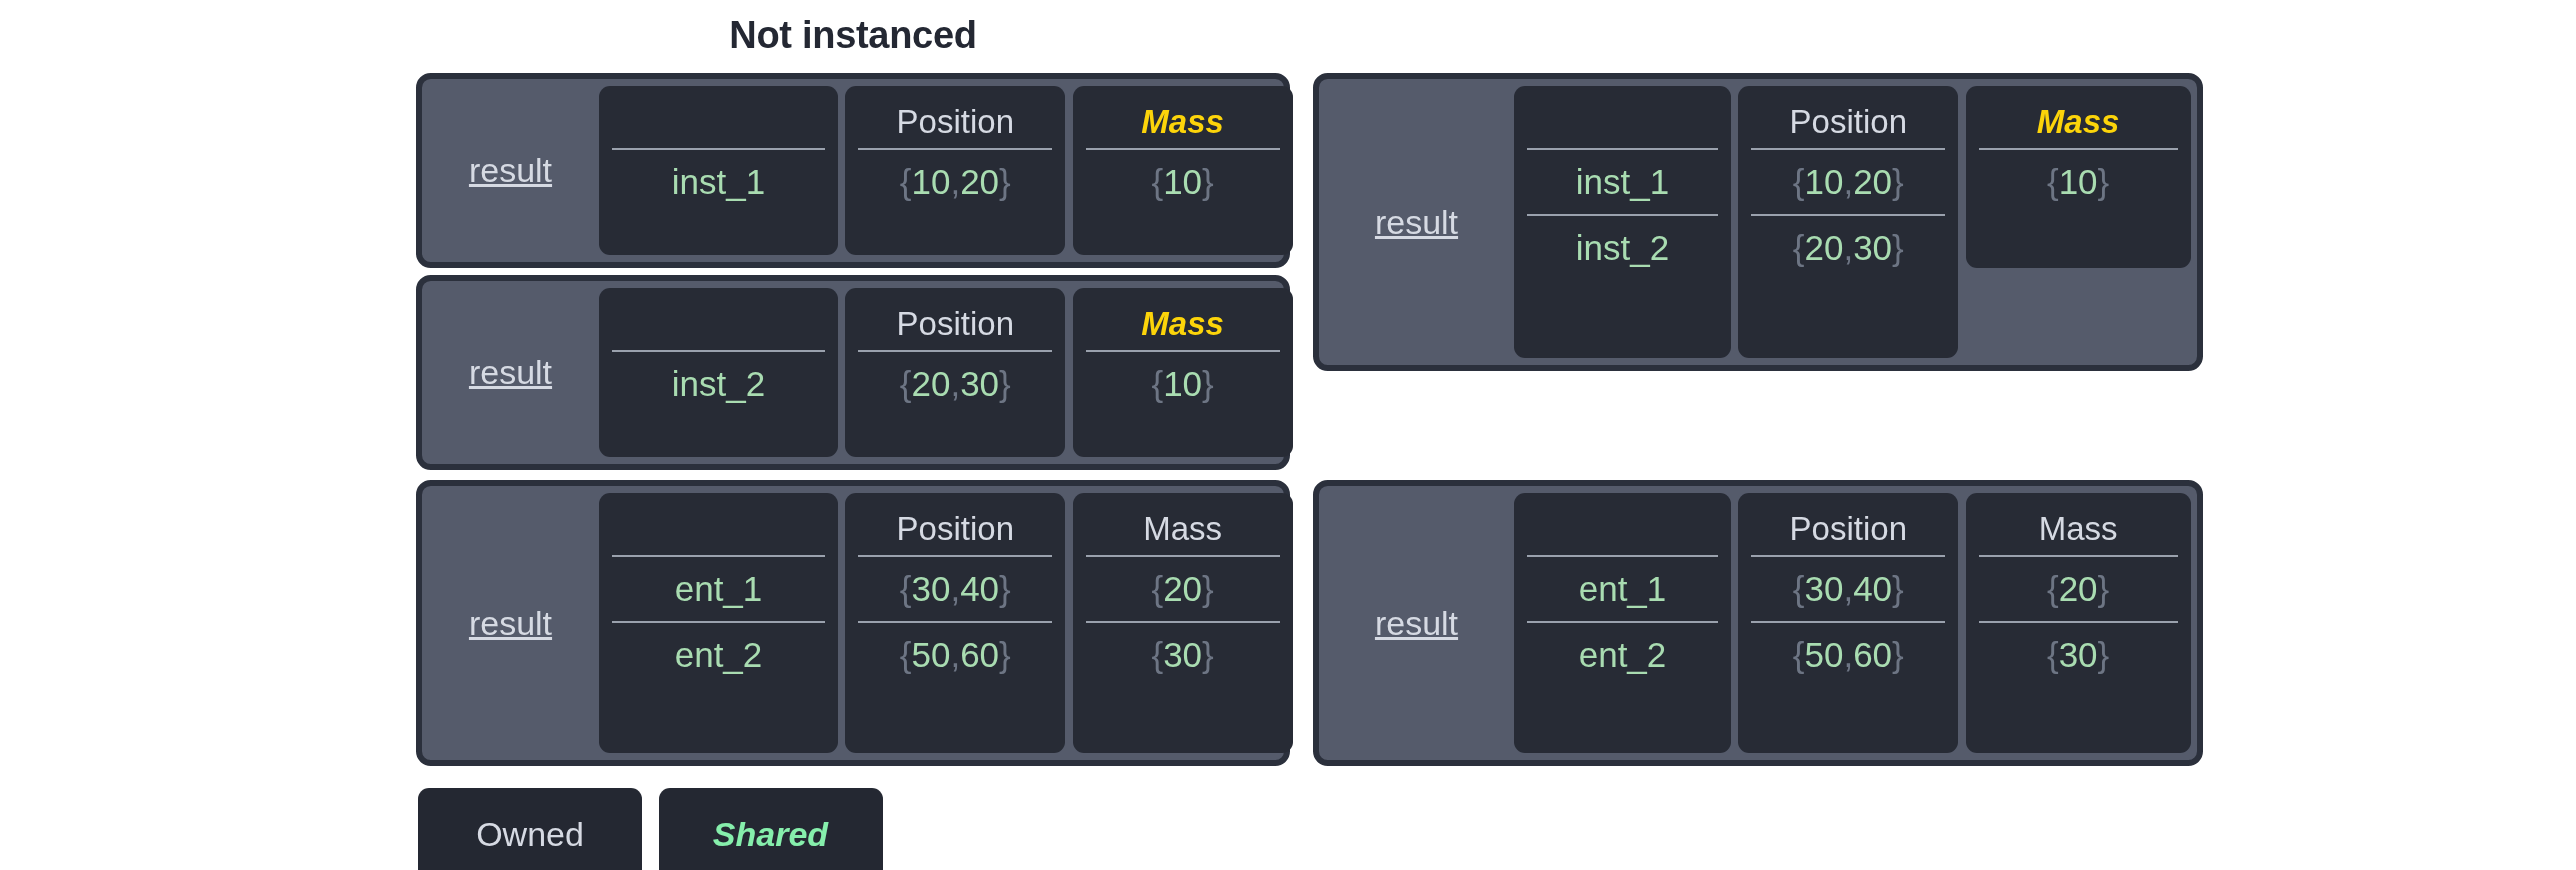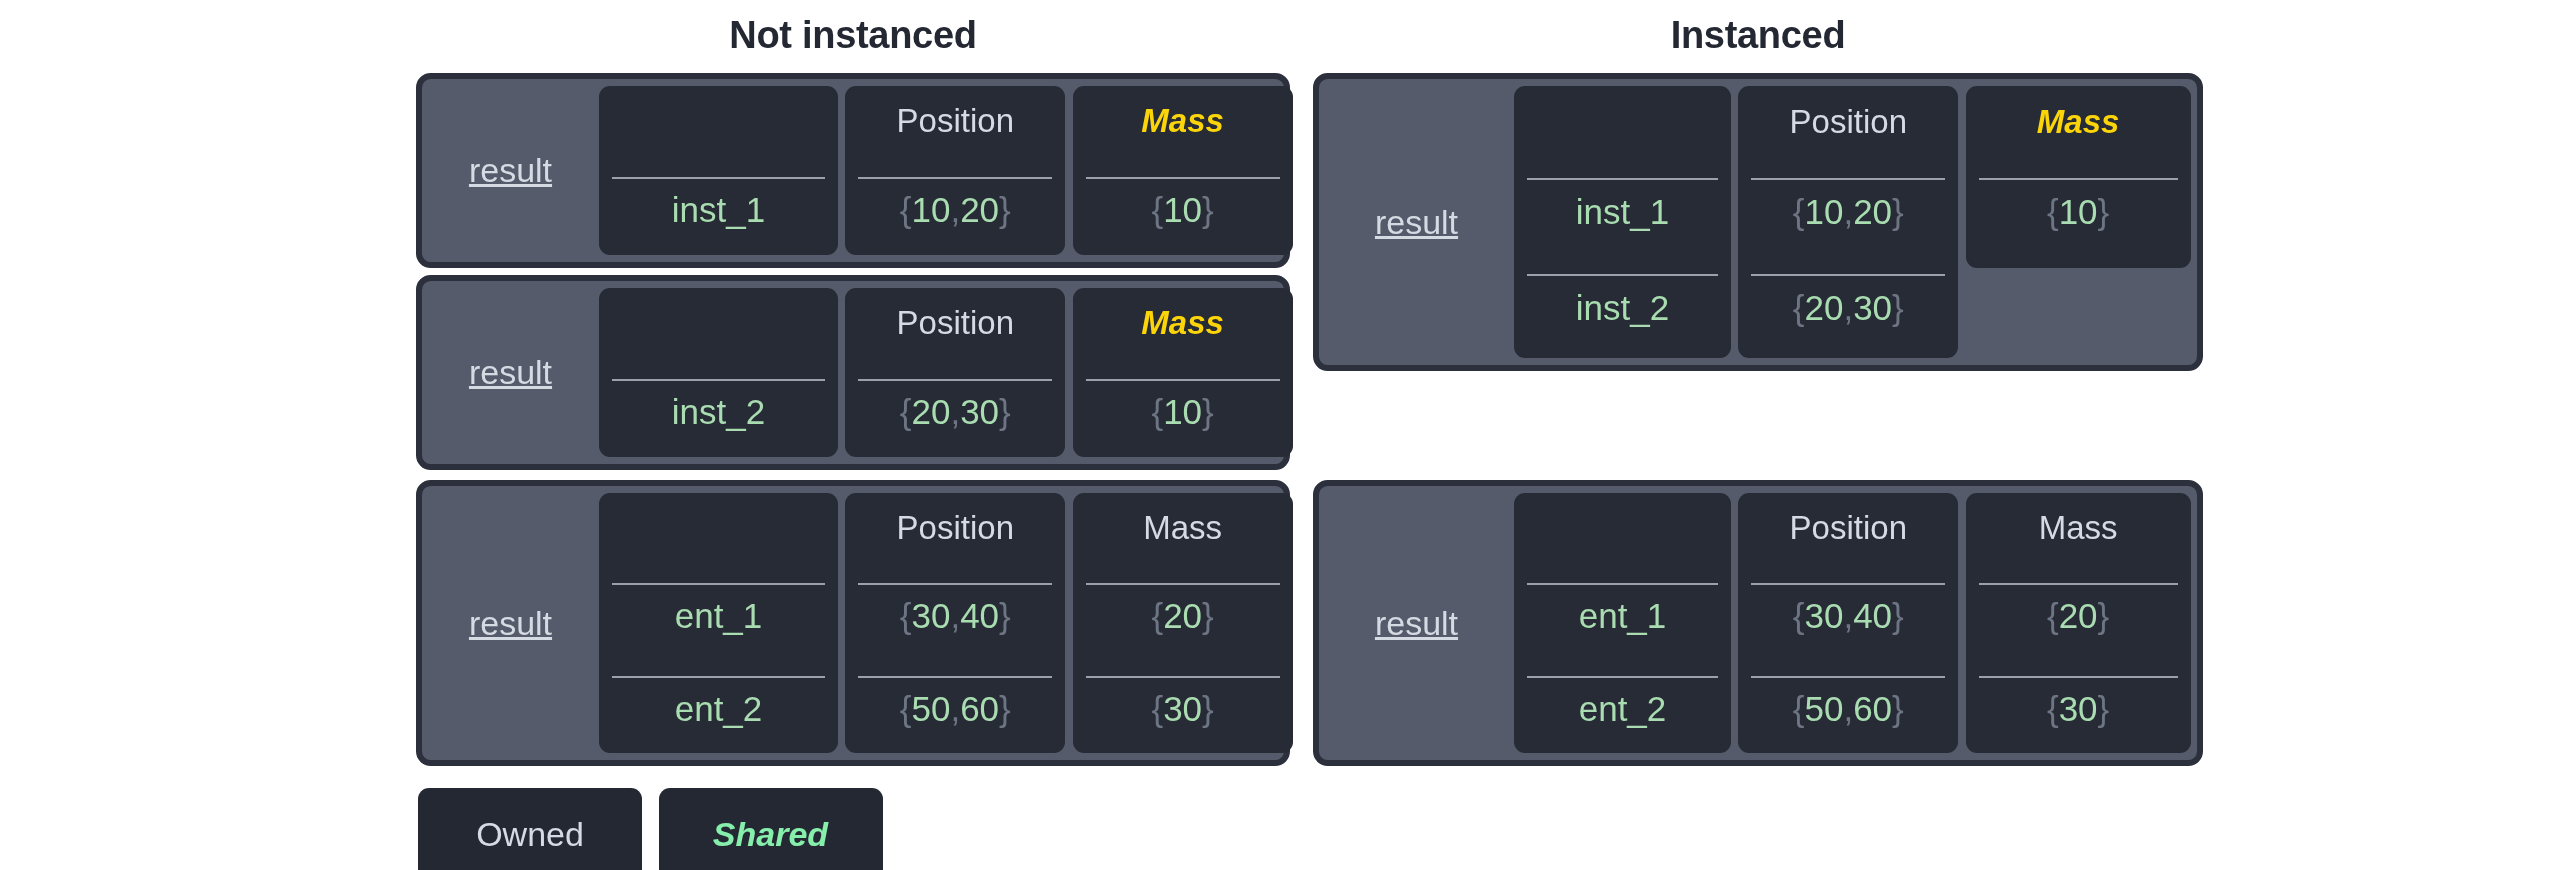--- a/index.html
+++ b/index.html
@@ -49,41 +49,39 @@
     height:53px;display:flex;align-items:center;justify-content:center;
     font-size:33px;color:#d6dae3;white-space:nowrap;
   }
   .chead.blank{color:transparent;}
   .chead.shared{color:#fcd40a;font-style:italic;font-weight:bold;}
 
   .cell{
     height:64px;display:flex;align-items:center;justify-content:center;
     font-size:35px;color:#a9dcb1;white-space:nowrap;
     border-top:2.8px solid #9aa1ad;
-    margin-top:30px;
   }
 
   
   .legend{position:absolute;display:flex;gap:16.5px;}
   .chip{
     background:#242832;border-radius:11px;
     display:flex;align-items:center;justify-content:center;
     font-size:34px;color:#d6dae3;
     box-sizing:border-box;
   }
   .chip.shared{color:#86efac;font-style:italic;font-weight:bold;}
 </style>
 </head>
 <body>
 
 <div class="stage">
 
   <div class="col-title" style="left:416px;top:1.8px;width:874px;">Not instanced</div>
 
-  <div class="col-title" style="left:1313px;top:1.8px;width:890px;">Instanced</div>
 
   <div class="tbl" style="left:416px;top:61px;width:874px;height:195px;">
     <div class="rowlabel" style="width:177px;">result</div>
     <div class="cols">
       <div class="colcard full" style="width:239px;">
         <div class="chead blank"></div>
         <div class="cell">inst_1</div>
       </div>
       <div class="colcard full" style="width:220px;">
         <div class="chead">Position</div>

